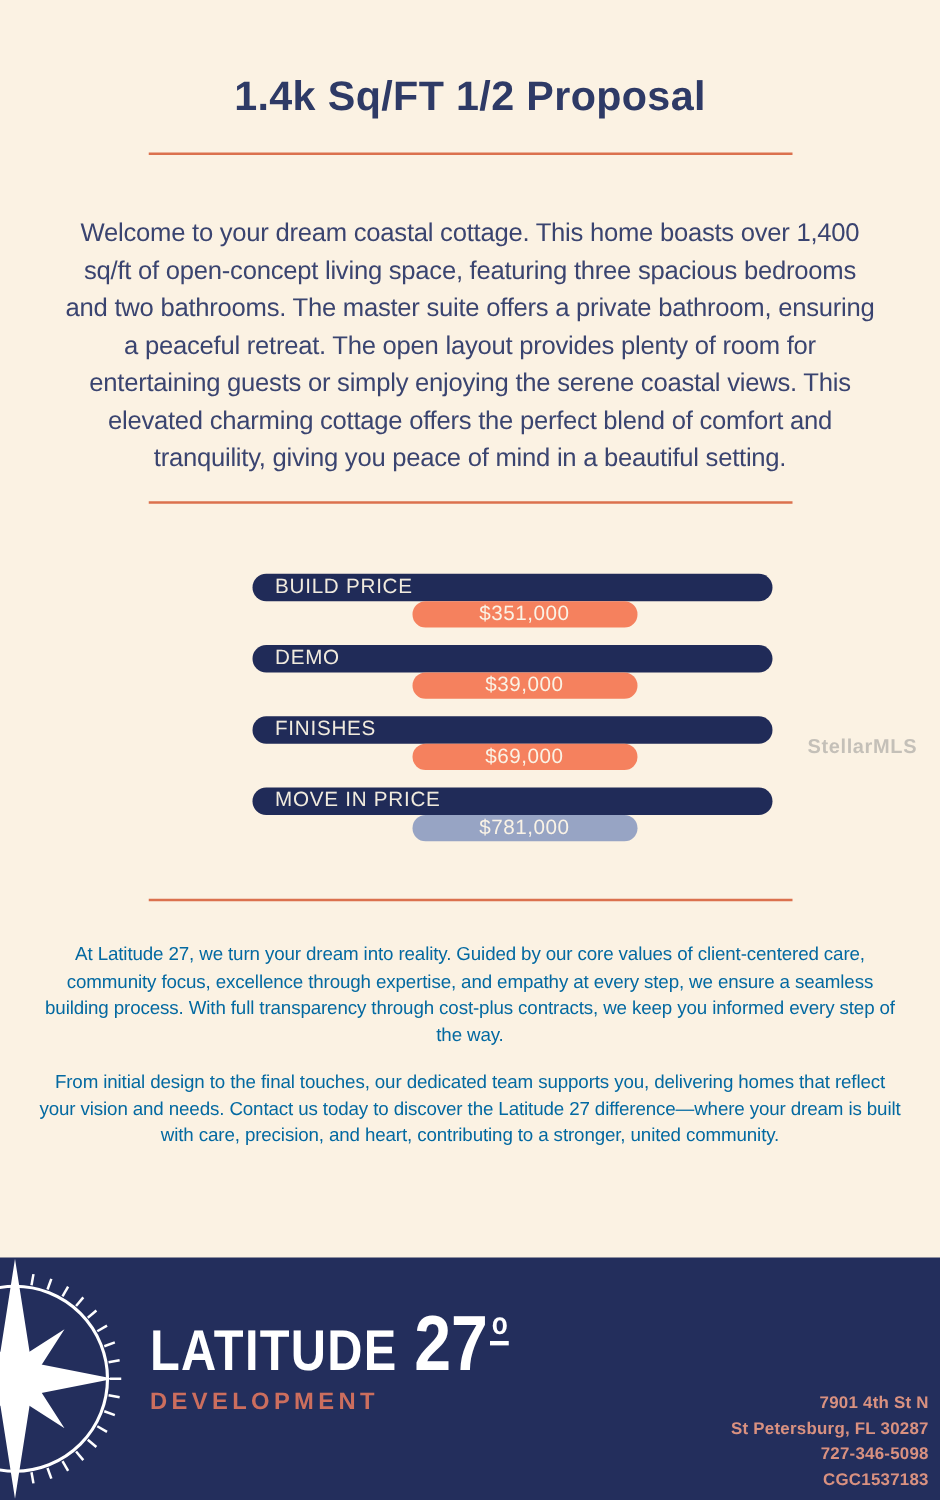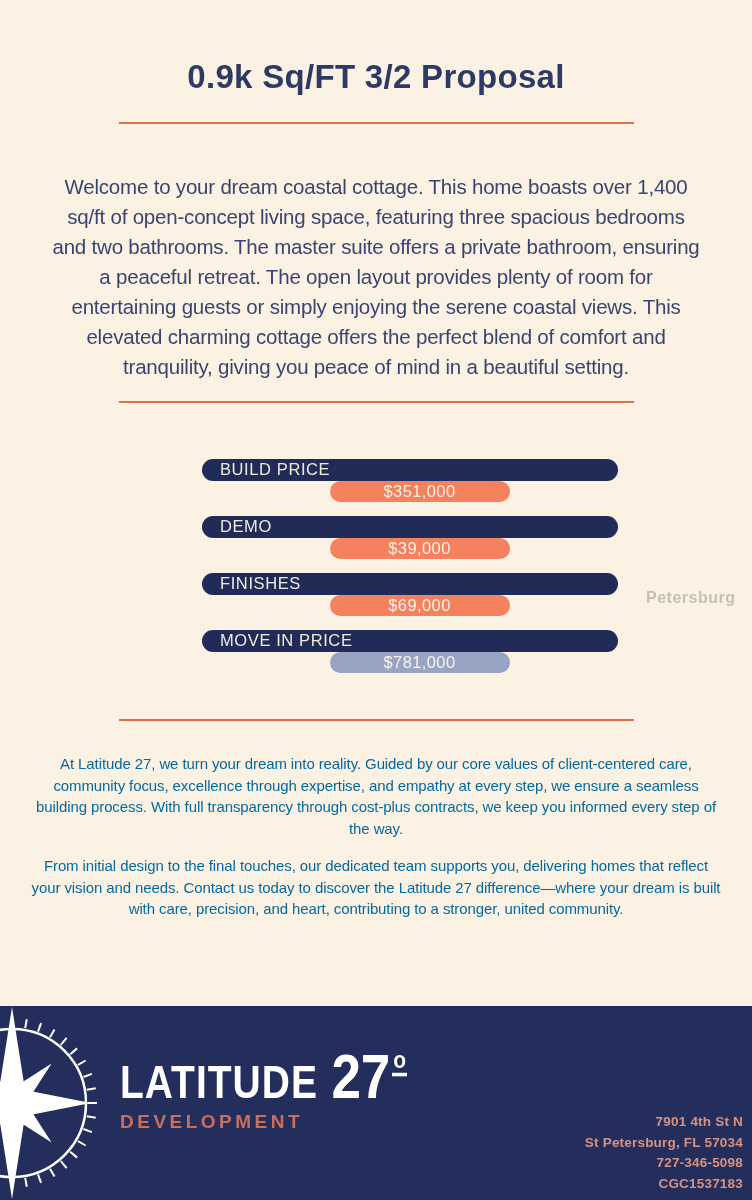--- a/index.html
+++ b/index.html
@@ -51,21 +51,21 @@
   .brand-division{color:#CC6E5E;font-size:19px;font-weight:700;letter-spacing:3.5px;margin-top:4px;}
 
   .contact{position:absolute;right:9px;bottom:5px;text-align:right;color:#D99180;
     font-size:13.5px;line-height:20.8px;font-weight:700;letter-spacing:.2px;}
 </style>
 </head>
 <body>
 
 <div class="page">
 
-  <div class="page-title">0.9k Sq/FT 3/2 Proposal</div>
+  <div class="page-title">1.4k Sq/FT 1/2 Proposal</div>
   <div class="divider d1"></div>
 
   <div class="intro">Welcome to your dream coastal cottage. This home boasts over 1,400 sq/ft of open-concept living space, featuring three spacious bedrooms and two bathrooms. The master suite offers a private bathroom, ensuring a peaceful retreat. The open layout provides plenty of room for entertaining guests or simply enjoying the serene coastal views. This elevated charming cottage offers the perfect blend of comfort and tranquility, giving you peace of mind in a beautiful setting.</div>
   <div class="divider d2"></div>
 
   <div class="pricing">
     <div class="pricing-row">
       <div class="label-pill">BUILD PRICE</div>
       <div class="price-pill" style="background: rgb(245, 129, 94);">$351,000</div>
     </div>
@@ -76,21 +76,21 @@
     <div class="pricing-row">
       <div class="label-pill">FINISHES</div>
       <div class="price-pill" style="background: rgb(245, 129, 94);">$69,000</div>
     </div>
     <div class="pricing-row">
       <div class="label-pill">MOVE IN PRICE</div>
       <div class="price-pill" style="background: rgb(151, 164, 196);">$781,000</div>
     </div>
   </div>
 
-  <div class="watermark">Petersburg</div>
+  <div class="watermark">StellarMLS</div>
 
   <div class="divider d3"></div>
   <div class="about-p p1">At Latitude 27, we turn your dream into reality. Guided by our core values of client-centered care, community focus, excellence through expertise, and empathy at every step, we ensure a seamless building process. With full transparency through cost-plus contracts, we keep you informed every step of the way.</div>
   <div class="about-p p2">From initial design to the final touches, our dedicated team supports you, delivering homes that reflect your vision and needs. Contact us today to discover the Latitude 27 difference—where your dream is built with care, precision, and heart, contributing to a stronger, united community.</div>
 
   <div class="footer">
     <div class="compass">
       <svg width="200" height="200" viewBox="-100 -100 200 200">
         <g id="compass-ticks">
             <line x1="76" y1="0" x2="85" y2="0"></line>
@@ -137,19 +137,19 @@
     </div>
     <div class="brand">
       <div class="brand-line">
         <span class="brand-name">LATITUDE</span>
         <span class="brand-number">27</span><span class="deg">o</span>
       </div>
       <div class="brand-division">DEVELOPMENT</div>
     </div>
     <div class="contact">
       <div>7901 4th St N</div>
-      <div>St Petersburg, FL 57034</div>
+      <div>St Petersburg, FL 30287</div>
       <div>727-346-5098</div>
       <div>CGC1537183</div>
     </div>
   </div>
 
 </div>
 
 </body></html>

